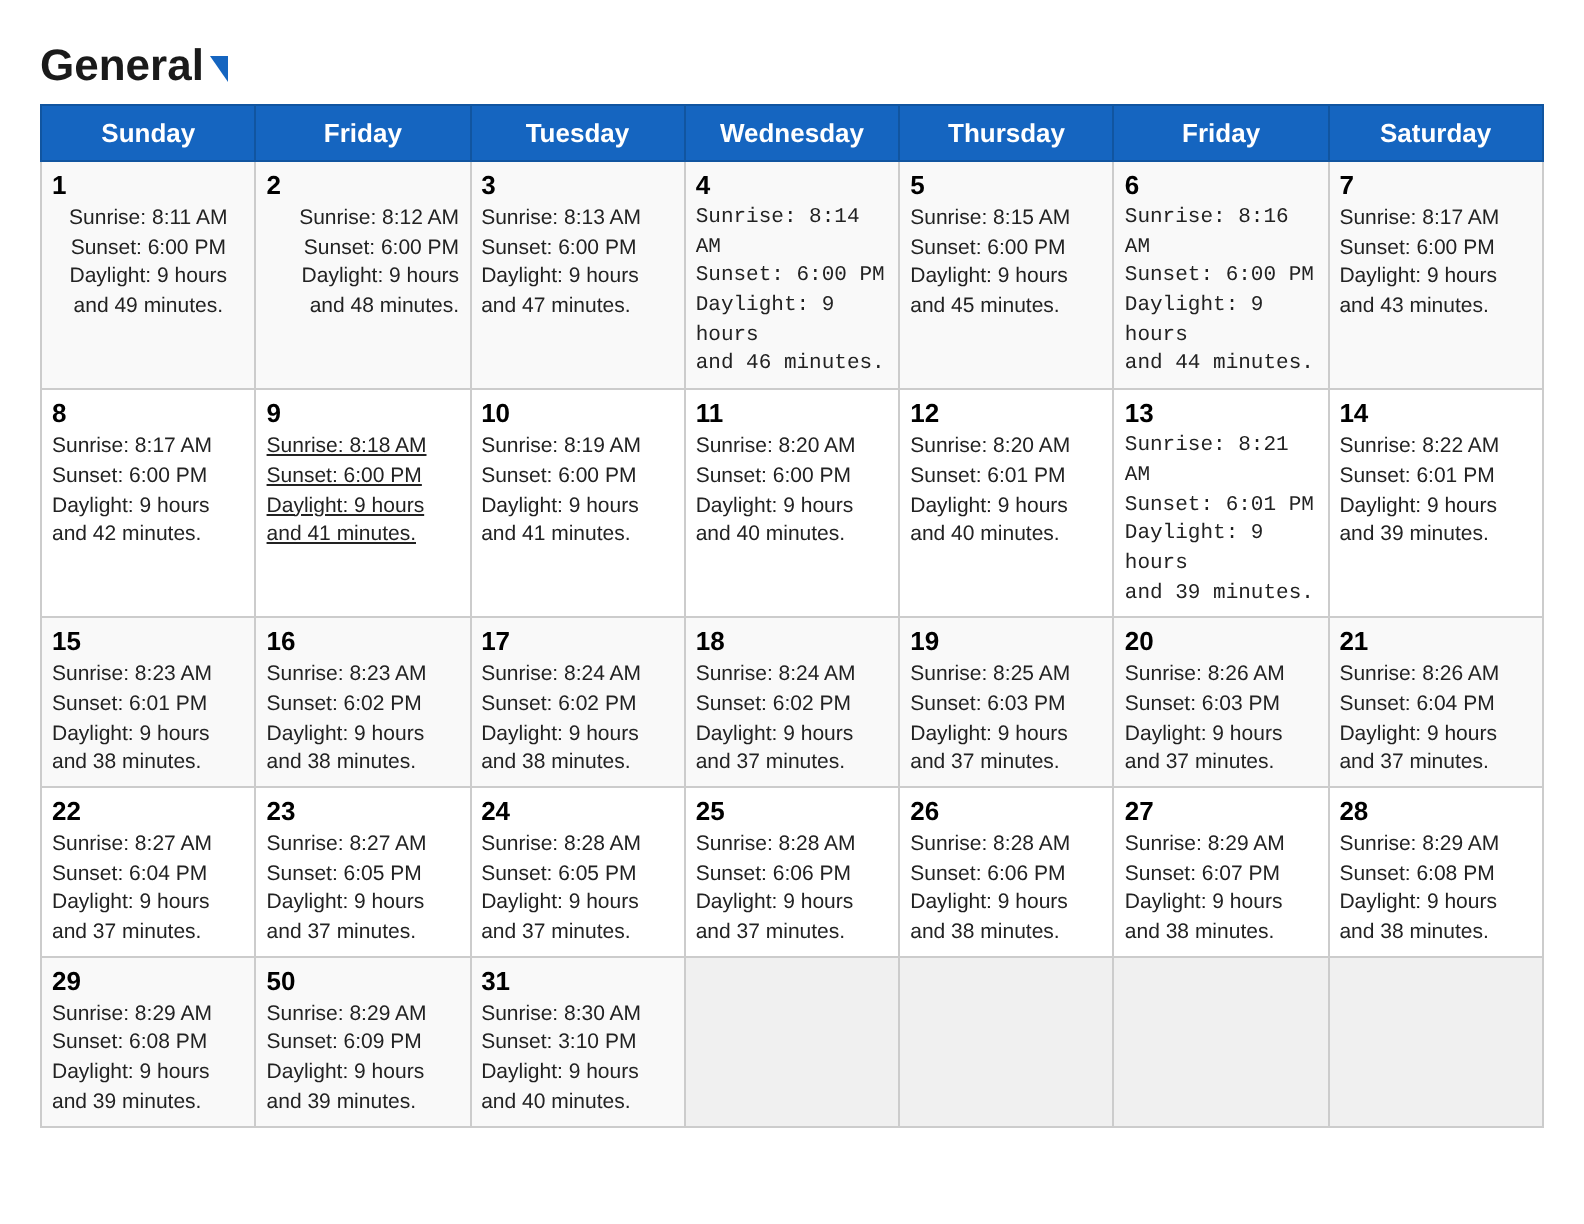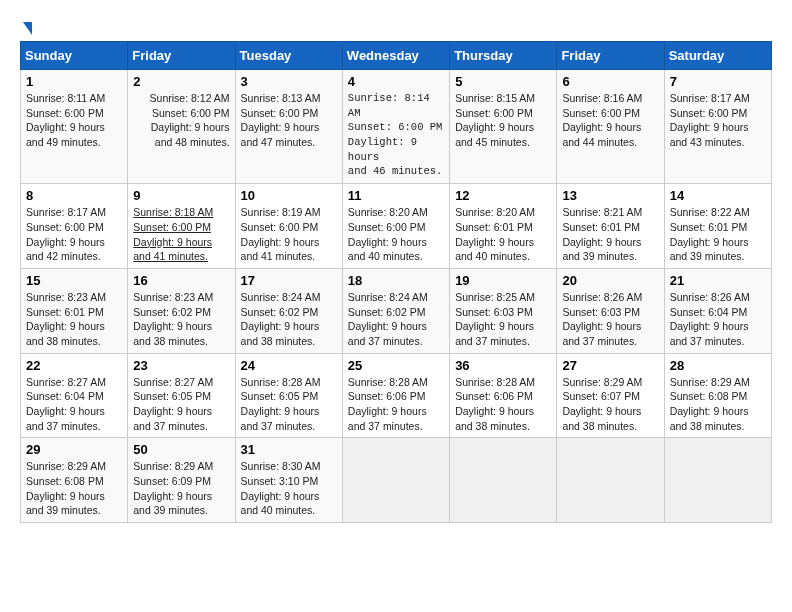--- a/index.html
+++ b/index.html
@@ -39,21 +39,21 @@
     }
     table {
       width: 100%;
       border-collapse: collapse;
       font-size: 11px;
     }
     thead tr th {
       background: #1565c0;
       color: #fff;
       padding: 6px 4px;
-      text-align: left;
+      text-align: center;
       font-size: 13px;
       font-weight: bold;
       border: 1px solid #1155a0;
     }
     tbody tr td {
       border: 1px solid #ccc;
       padding: 4px 5px;
       vertical-align: top;
       width: 107px;
       min-height: 80px;
@@ -76,20 +76,21 @@
     td.empty {
       background: #f0f0f0 !important;
     }
   </style>
 </head>
 <body>
 
 <div class="header">
   <div class="logo">
     <div class="logo-row">
+      <span style="font-size:22px;font-weight:bold;color:#1a1a1a;">General</span>
       <span style="display:inline-block;width:0;height:0;border-left:9px solid transparent;border-right:0px solid transparent;border-top:13px solid #1565c0;margin-left:3px;margin-top:2px;"></span>
     </div>
     <span style="font-size:22px;font-weight:bold;color:#1565c0;margin-top:-4px;"></span>
   </div>
   <div class="title-section">
     <div class="month-title"></div>
     <div class="location"></div>
   </div>
 </div>
 
@@ -102,21 +103,21 @@
         <th>Wednesday</th>
         <th>Thursday</th>
         <th>Friday</th>
         <th>Saturday</th>
       </tr>
   </thead>
   <tbody id="calendar-body">
   <tr>
         <td>
           <span class="day-num">1</span>
-          <div class="day-info" style="white-space: pre-line;">Sunrise: 8:11 AM
+          <div class="day-info" style="white-space: pre-line; text-align: center;">Sunrise: 8:11 AM
 Sunset: 6:00 PM
 Daylight: 9 hours
 and 49 minutes.</div>
         </td>
         <td>
           <span class="day-num">2</span>
           <div class="day-info" style="white-space: pre-line; text-align: right;">Sunrise: 8:12 AM
 Sunset: 6:00 PM
 Daylight: 9 hours
 and 48 minutes.</div>
@@ -137,21 +138,21 @@
         </td>
         <td>
           <span class="day-num">5</span>
           <div class="day-info" style="white-space: pre-line;">Sunrise: 8:15 AM
 Sunset: 6:00 PM
 Daylight: 9 hours
 and 45 minutes.</div>
         </td>
         <td>
           <span class="day-num">6</span>
-          <div class="day-info" style="white-space: pre-line;">Sunrise: 8:16 AM
+          <div class="day-info" style="white-space: pre-line; font-family: Liberation Mono, monospace;">Sunrise: 8:16 AM
 Sunset: 6:00 PM
 Daylight: 9 hours
 and 44 minutes.</div>
         </td>
         <td>
           <span class="day-num">7</span>
           <div class="day-info" style="white-space: pre-line;">Sunrise: 8:17 AM
 Sunset: 6:00 PM
 Daylight: 9 hours
 and 43 minutes.</div>
@@ -188,21 +189,21 @@
         </td>
         <td>
           <span class="day-num">12</span>
           <div class="day-info" style="white-space: pre-line;">Sunrise: 8:20 AM
 Sunset: 6:01 PM
 Daylight: 9 hours
 and 40 minutes.</div>
         </td>
         <td>
           <span class="day-num">13</span>
-          <div class="day-info" style="white-space: pre-line;">Sunrise: 8:21 AM
+          <div class="day-info" style="white-space: pre-line; font-family: Liberation Mono, monospace;">Sunrise: 8:21 AM
 Sunset: 6:01 PM
 Daylight: 9 hours
 and 39 minutes.</div>
         </td>
         <td>
           <span class="day-num">14</span>
           <div class="day-info" style="white-space: pre-line;">Sunrise: 8:22 AM
 Sunset: 6:01 PM
 Daylight: 9 hours
 and 39 minutes.</div>
@@ -282,21 +283,21 @@
 and 37 minutes.</div>
         </td>
         <td>
           <span class="day-num">25</span>
           <div class="day-info" style="white-space: pre-line;">Sunrise: 8:28 AM
 Sunset: 6:06 PM
 Daylight: 9 hours
 and 37 minutes.</div>
         </td>
         <td>
-          <span class="day-num">36</span>
+          <span class="day-num">26</span>
           <div class="day-info" style="white-space: pre-line;">Sunrise: 8:28 AM
 Sunset: 6:06 PM
 Daylight: 9 hours
 and 38 minutes.</div>
         </td>
         <td>
           <span class="day-num">27</span>
           <div class="day-info" style="white-space: pre-line;">Sunrise: 8:29 AM
 Sunset: 6:07 PM
 Daylight: 9 hours

